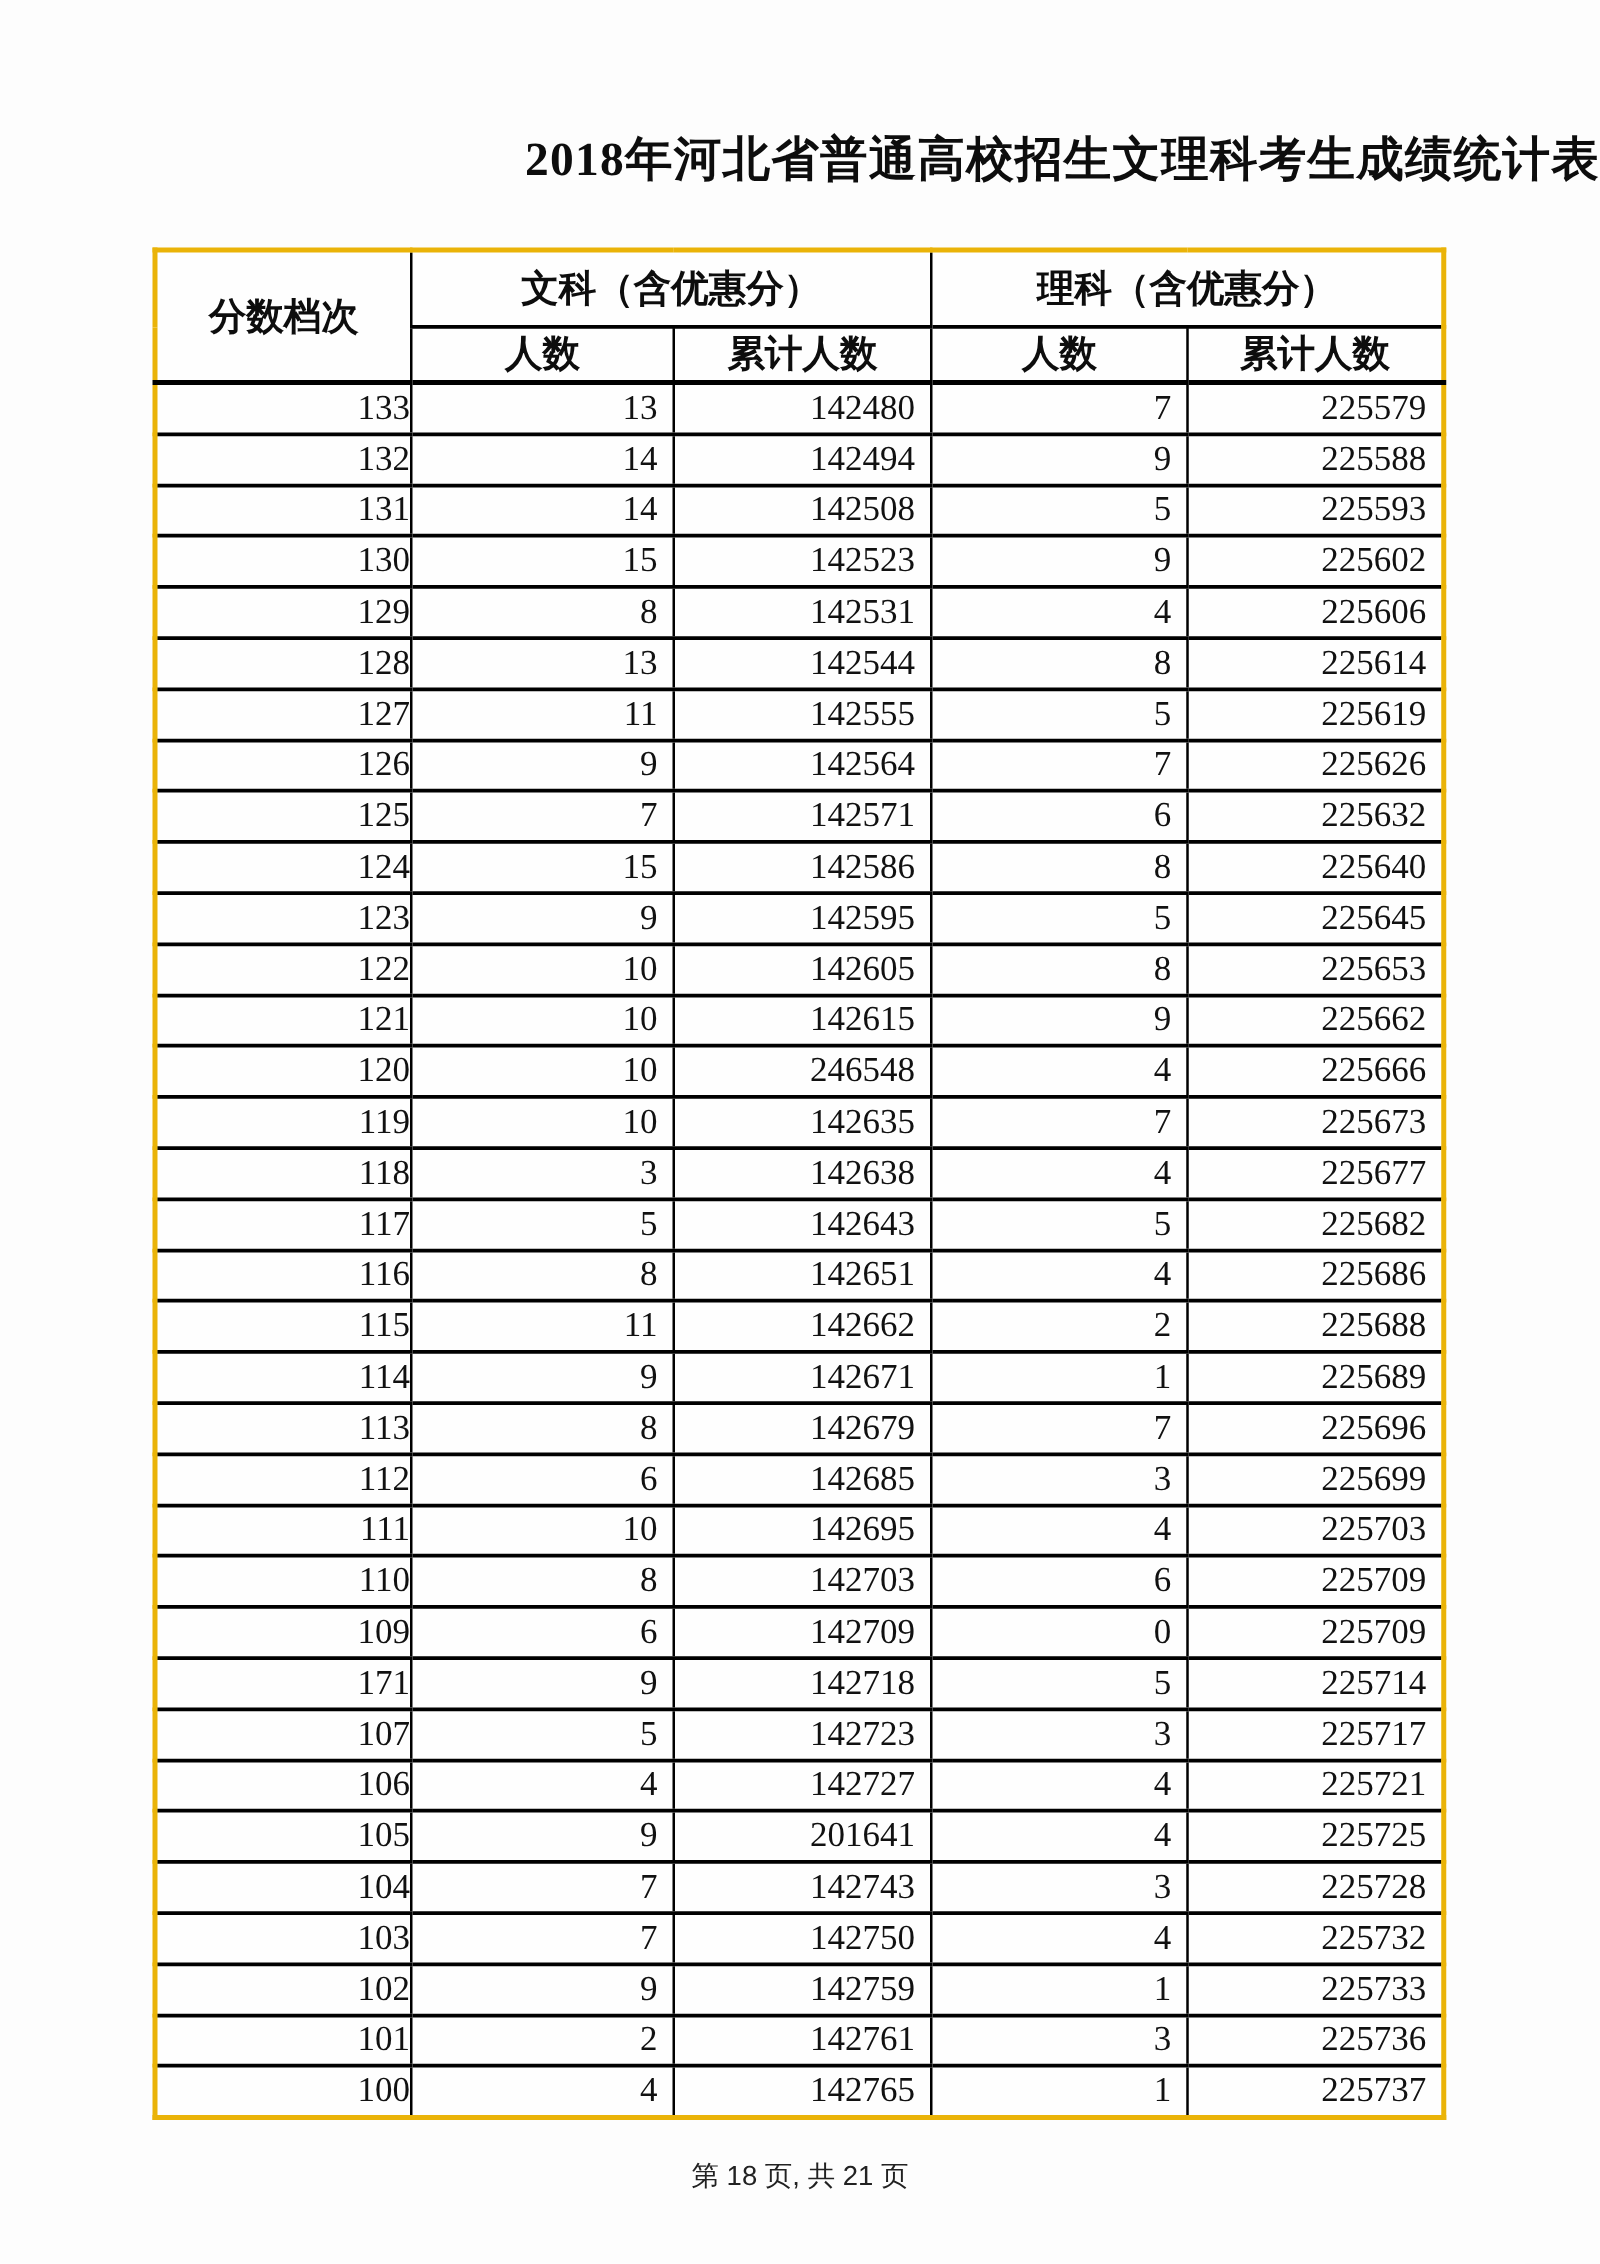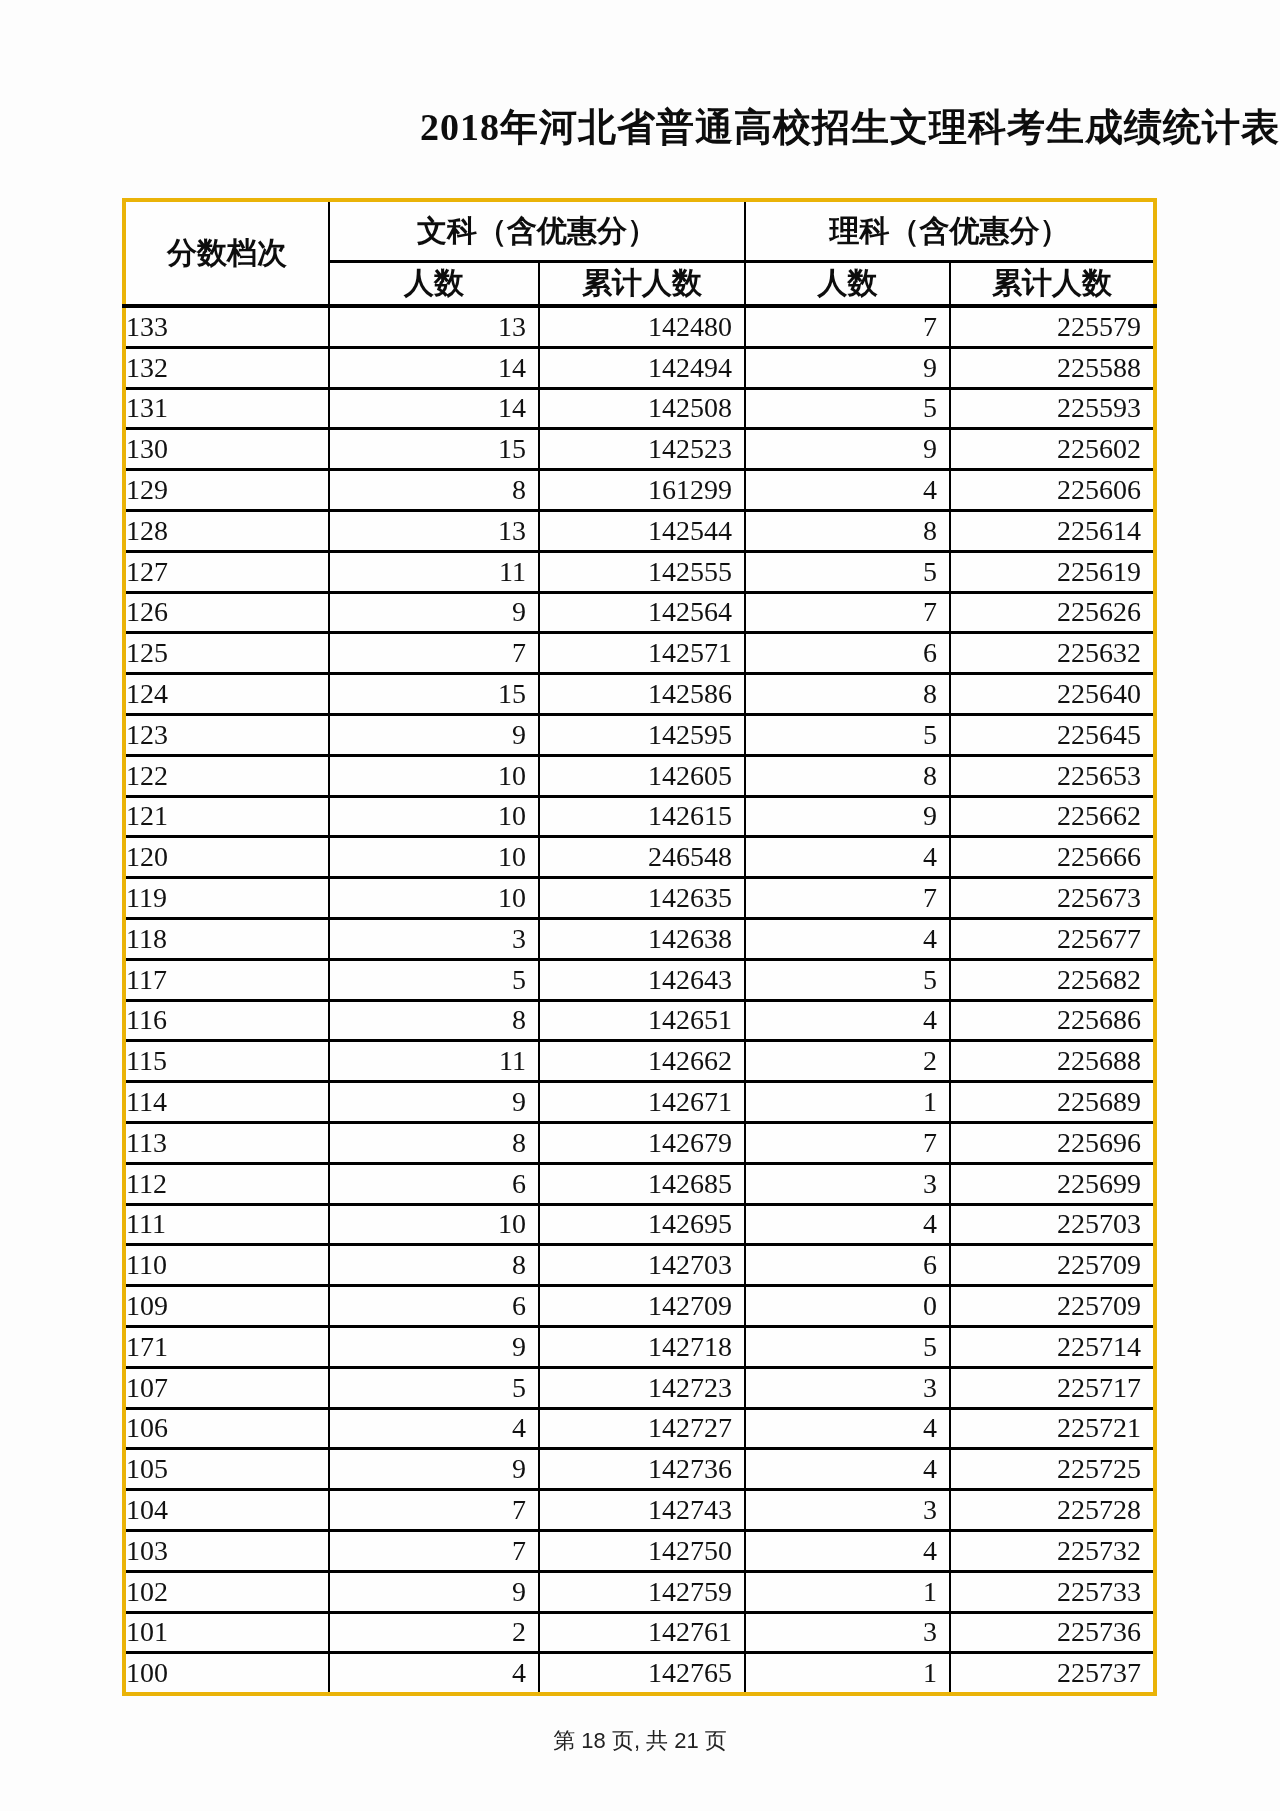--- a/index.html
+++ b/index.html
@@ -52,21 +52,21 @@
     color: #0d0d0d;
   }
   .score-table thead .group-th { height: 58px; }
   .score-table thead .sub-th   { height: 40px; border-bottom-width: 4px; }
   .score-table thead .corner-th { border-bottom-width: 4px; }
   .score-table tbody td {
     height: 37.8px;
     font-size: 28px;
     color: #111;
   }
-  .score-table tbody td.score { text-align: left; }
+  .score-table tbody td.score { text-align: right; }
   .score-table tbody td.num   { text-align: right; padding-right: 12px; }
   .page-footer {
     position: absolute;
     top: 1726px;
     left: 0;
     width: 100%;
     text-align: center;
     font-size: 22px;
     color: #222;
     font-family: "Liberation Sans", "DejaVu Sans", sans-serif;
@@ -125,21 +125,21 @@
         <tr>
       <td class="score">130</td>
       <td class="num">15</td>
       <td class="num">142523</td>
       <td class="num">9</td>
       <td class="num">225602</td>
     </tr>
         <tr>
       <td class="score">129</td>
       <td class="num">8</td>
-      <td class="num">161299</td>
+      <td class="num">142531</td>
       <td class="num">4</td>
       <td class="num">225606</td>
     </tr>
         <tr>
       <td class="score">128</td>
       <td class="num">13</td>
       <td class="num">142544</td>
       <td class="num">8</td>
       <td class="num">225614</td>
     </tr>
@@ -293,21 +293,21 @@
         <tr>
       <td class="score">106</td>
       <td class="num">4</td>
       <td class="num">142727</td>
       <td class="num">4</td>
       <td class="num">225721</td>
     </tr>
         <tr>
       <td class="score">105</td>
       <td class="num">9</td>
-      <td class="num">142736</td>
+      <td class="num">201641</td>
       <td class="num">4</td>
       <td class="num">225725</td>
     </tr>
         <tr>
       <td class="score">104</td>
       <td class="num">7</td>
       <td class="num">142743</td>
       <td class="num">3</td>
       <td class="num">225728</td>
     </tr>

